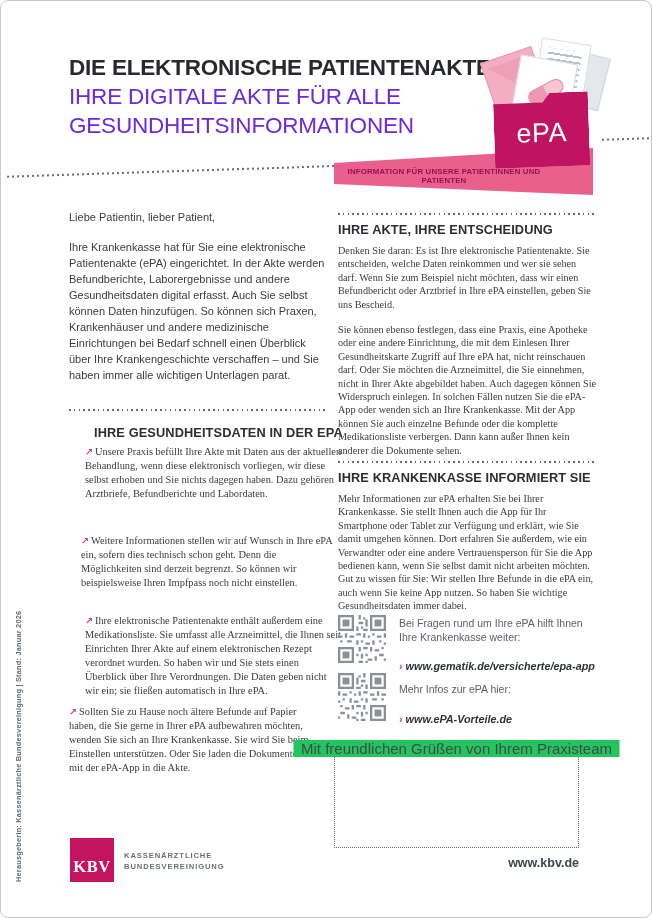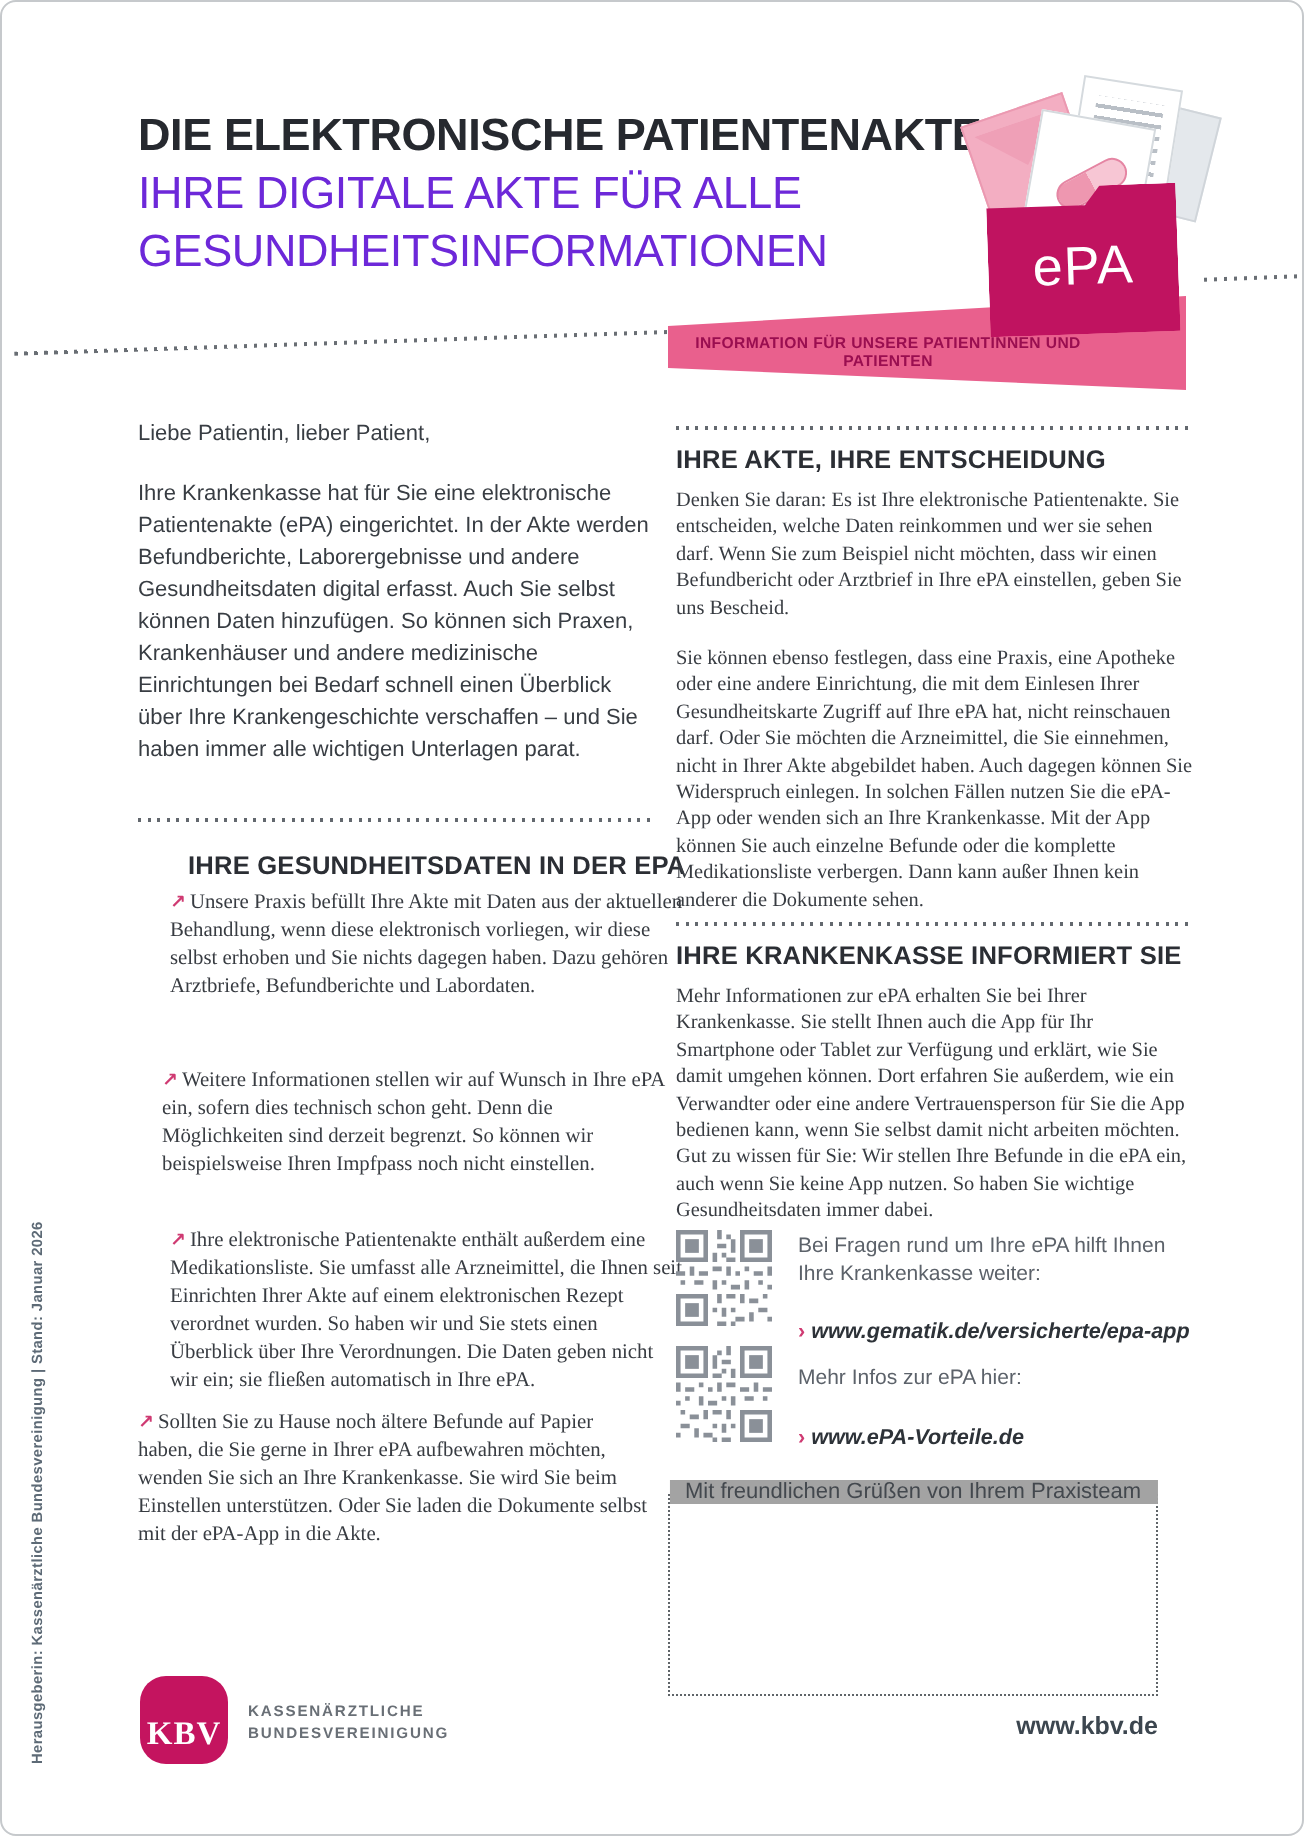--- a/index.html
+++ b/index.html
@@ -54,25 +54,25 @@
   .qr-row{position:absolute;left:337px;width:258px;display:flex;gap:13px;}
   .qr{width:48px;height:48px;flex:0 0 48px;}
   .qr-cap{font-size:10.5px;line-height:13.5px;color:#5c626a;padding-top:2px;}
   .qr-link{font-size:10.8px;font-weight:700;font-style:italic;color:#2d3238;margin-top:16px;}
   .chev{font-style:normal;font-weight:700;margin-right:3px;}
 
   
   .greet-box{position:absolute;left:333px;top:746px;width:243px;height:99px;
      border:1.5px dotted #5f6468;}
   .greet-box .cap{position:absolute;top:-8px;left:50%;transform:translateX(-50%);
-     background:#a3a3a3;padding:0 8px;white-space:nowrap;font-size:11px;color:#43484e;}
+     background:#22c55e;padding:0 8px;white-space:nowrap;font-size:15px;color:#43484e;}
 
   
   .kbv-sq{position:absolute;left:69px;top:837px;width:44px;height:44px;display:flex;
-     align-items:flex-end;justify-content:center;border-radius:13px;}
+     align-items:flex-end;justify-content:center;}
   .kbv-sq .k{font-family:"Liberation Serif",serif;font-weight:700;font-size:16.5px;color:#fff;
      margin-bottom:5px;letter-spacing:0.5px;}
   .kbv-cap{position:absolute;left:123px;top:849px;font-size:7.6px;line-height:11px;
      letter-spacing:0.9px;color:#696f76;font-weight:700;}
   .kbv-url{position:absolute;right:72px;top:855px;font-size:12.5px;font-weight:700;color:#3c464f;}
 
   
   .imprint{position:absolute;left:13px;top:597px;height:284px;writing-mode:vertical-rl;
      transform:rotate(180deg);font-size:7.4px;font-weight:700;color:#5d6a76;letter-spacing:0.2px;}
 </style>

